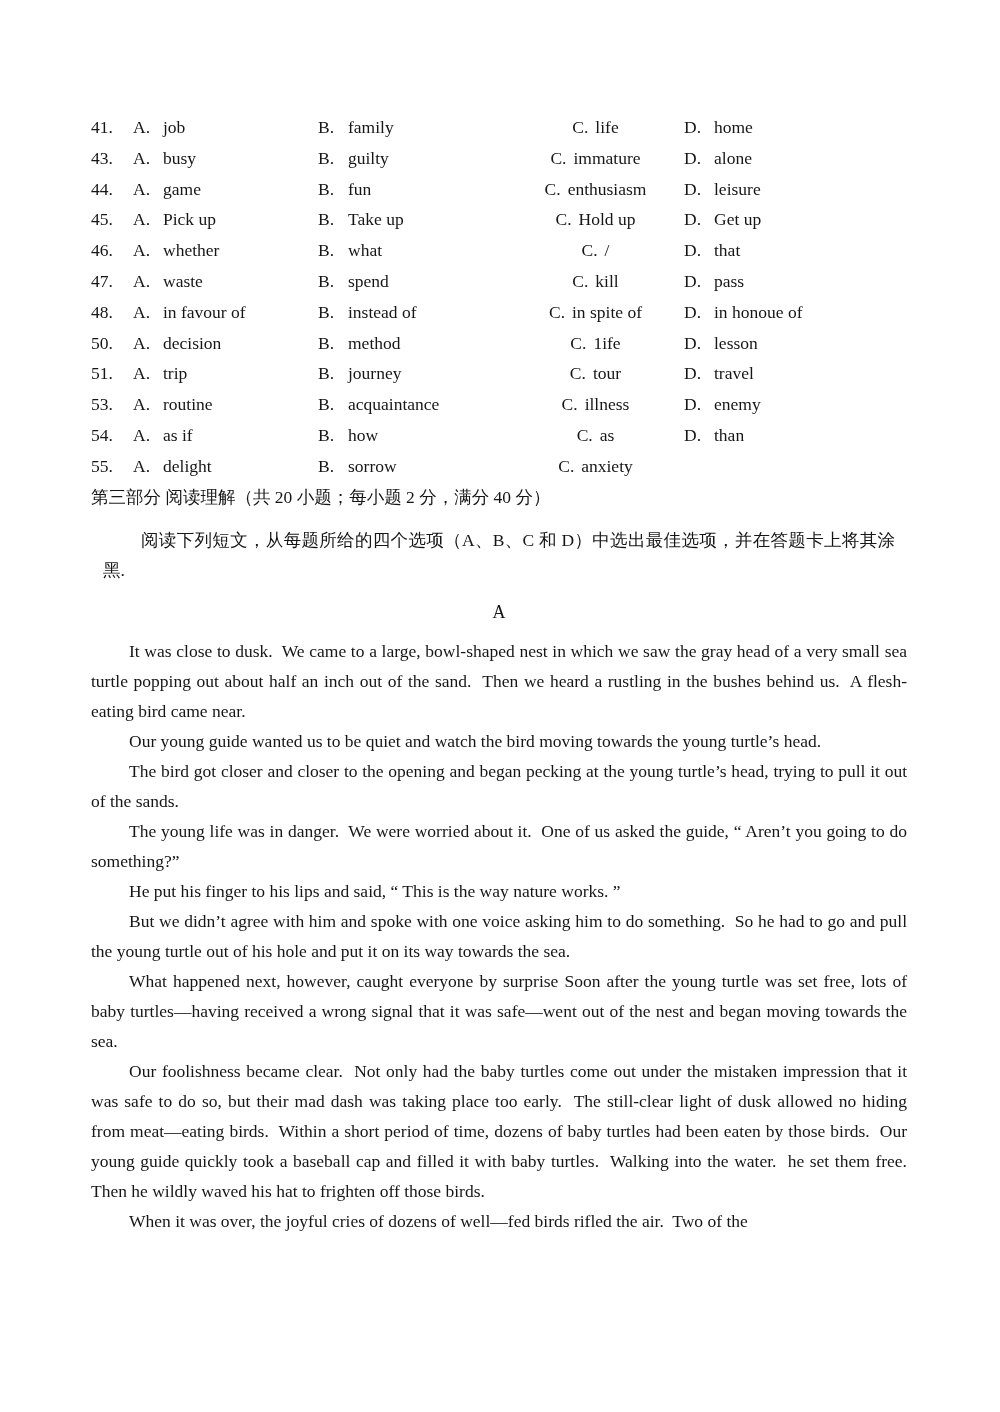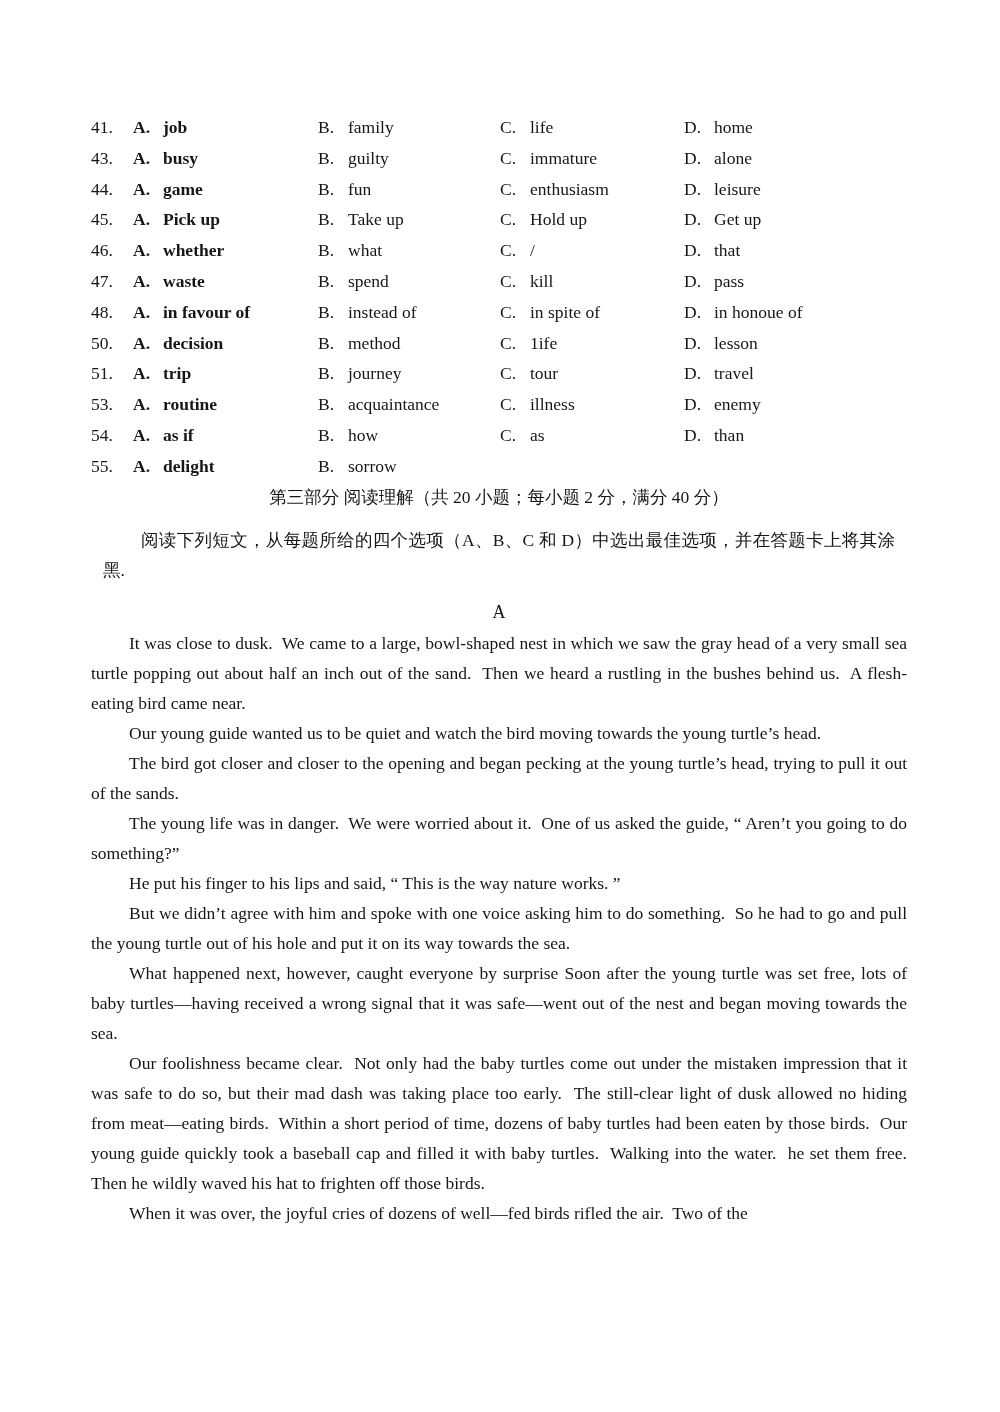--- a/index.html
+++ b/index.html
@@ -25,55 +25,54 @@
   .mc-block { }
   .q-row {
     display: flex;
     line-height: 30.8px;
     white-space: nowrap;
   }
   .qnum {
     flex: 0 0 42px;
   }
   .opt { display: block; }
-  .opt-a { flex: 0 0 185px; font-weight: bold; }
+  .opt-a { flex: 0 0 185px; }
   .opt-b { flex: 0 0 182px; }
-  .opt-c { flex: 0 0 184px; }
+  .opt-c { flex: 0 0 184px; text-align: center; }
   .opt-d { flex: 1 1 auto; font-family: Liberation Serif, serif; }
   .olabel {
     display: inline-block;
     min-width: 30px;
   }
   .olabel.nodot {
     min-width: 0;
     margin-right: 7px;
   }
   
   .section-header {
     margin: 0;
     font-weight: normal;
     font-size: 17.5px;
     line-height: 31px;
-    text-align: center;
   }
   .instruction {
     margin: 12px;
     line-height: 30.5px;
     text-indent: 38px;
     text-align: justify;
   }
   .passage-label {
     text-align: center;
     line-height: 28px;
     margin-top: 2px;
     font-size: 18px;
   }
   
   .passage {
-    margin-top: 2px;
+    margin-top: 10px;
   }
   .passage p {
     margin: 0;
     line-height: 30px;
     text-indent: 38px;
     text-align: justify;
     white-space: pre-wrap;
   }
 </style>
 </head>
@@ -170,20 +169,21 @@
     <span class="opt opt-a"><span class="olabel">A.</span><span class="otext">as if</span></span>
     <span class="opt opt-b"><span class="olabel">B.</span><span class="otext">how</span></span>
     <span class="opt opt-c"><span class="olabel">C.</span><span class="otext">as</span></span>
     <span class="opt opt-d"><span class="olabel">D.</span><span class="otext">than</span></span>
   </div>
 
   <div class="q-row">
     <span class="qnum">55.</span>
     <span class="opt opt-a"><span class="olabel">A.</span><span class="otext">delight</span></span>
     <span class="opt opt-b"><span class="olabel">B.</span><span class="otext">sorrow</span></span>
+    <span class="opt opt-c"><span class="olabel">C.</span><span class="otext">anxiety</span></span>
   </div>
 </section>
 
   <h2 class="section-header">第三部分 阅读理解（共 20 小题；每小题 2 分，满分 40 分）</h2>
 
   <p class="instruction">阅读下列短文，从每题所给的四个选项（A、B、C 和 D）中选出最佳选项，并在答题卡上将其涂黑.</p>
 
   <div class="passage-label">A</div>
 
   <div class="passage" id="passage">

